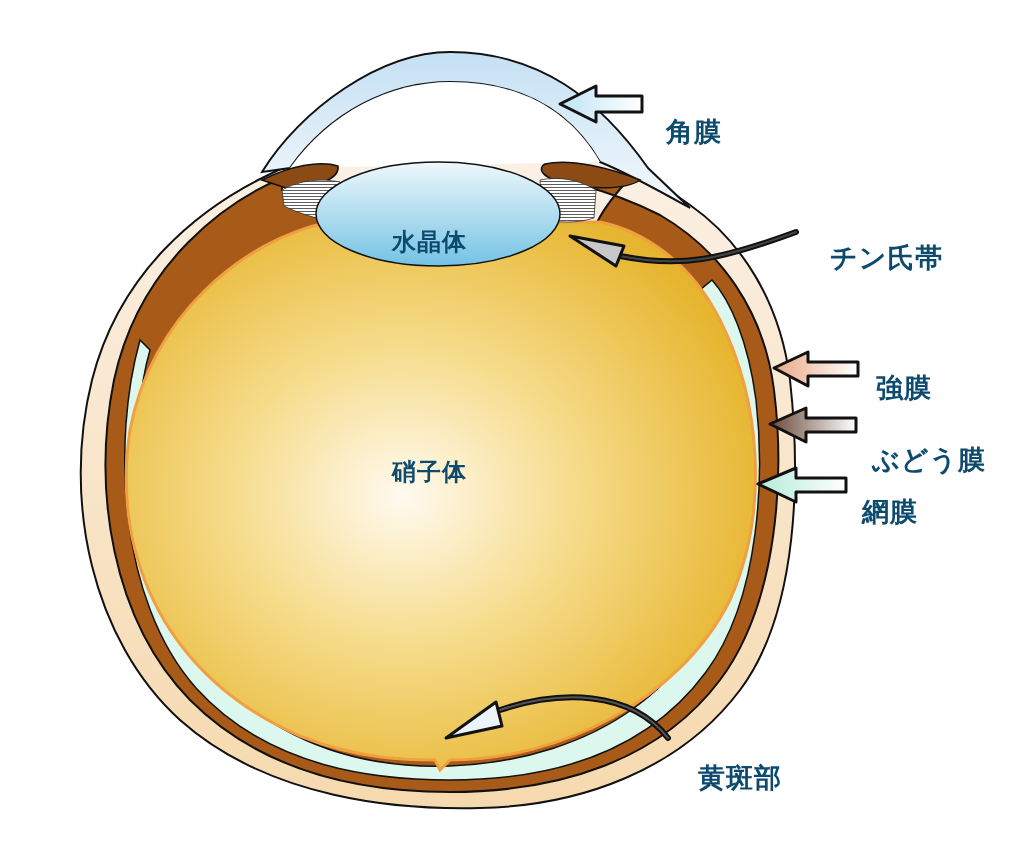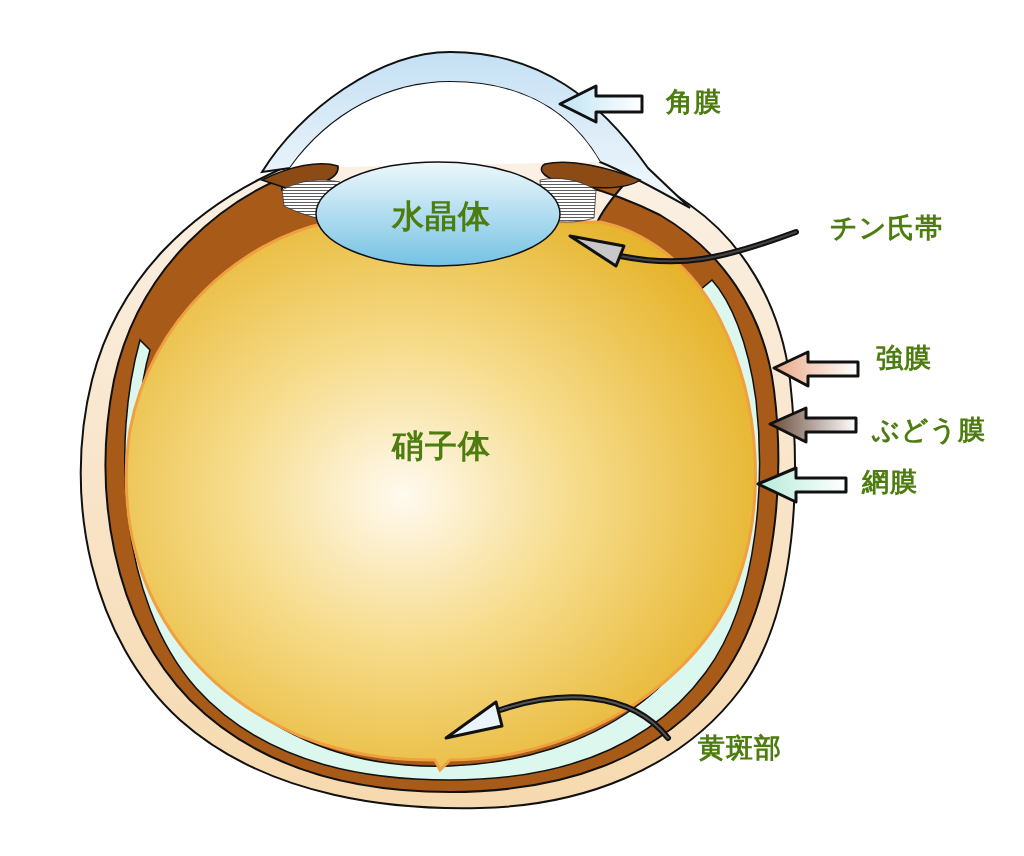--- a/index.html
+++ b/index.html
@@ -2,27 +2,28 @@
 <html><head>
   <meta charset="utf-8">
   <style>
     html, body { margin: 0; padding: 0; background: #ffffff; }
     body { width: 1024px; height: 856px; position: relative; overflow: hidden; }
     #diagram { position: absolute; left: 0; top: 0; width: 1024px; height: 856px; }
     .label {
       position: absolute;
       font-family: "DejaVu Sans", "Liberation Sans", sans-serif;
       font-weight: bold;
-      color: #4d7c0f;
+      color: #0c4a6e;
       white-space: nowrap;
       line-height: 1;
       letter-spacing: 1px;
+      margin-top: 30px;
     }
     .lbl-outer { font-size: 27px; }
-    .lbl-inner { font-size: 32px; }
+    .lbl-inner { font-size: 24px; }
   </style>
 </head>
 <body>
 
 <svg id="diagram" viewBox="0 0 1024 856" xmlns="http://www.w3.org/2000/svg">
   <defs>
     <radialGradient id="vitreousGrad" cx="0.44" cy="0.5" r="0.6">
       <stop offset="0" stop-color="#fffaf0"></stop>
       <stop offset="0.45" stop-color="#f6dc8c"></stop>
       <stop offset="1" stop-color="#e6b42c"></stop>

